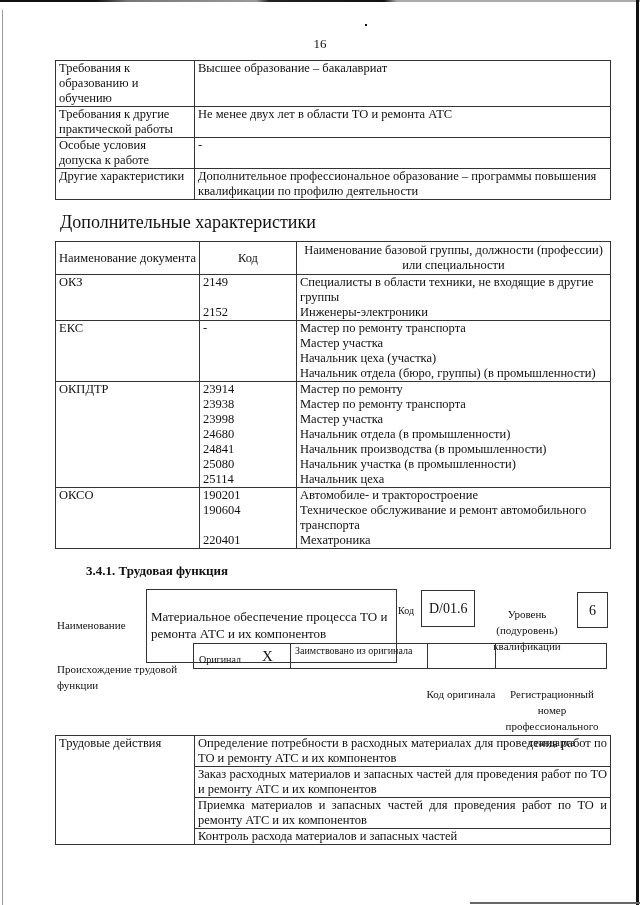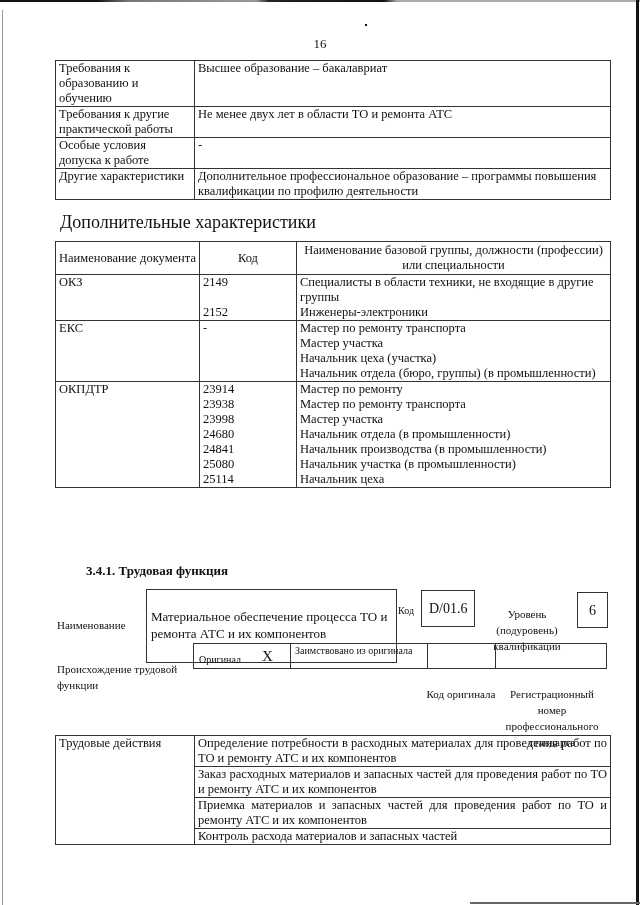--- a/index.html
+++ b/index.html
@@ -136,20 +136,33 @@
         <td>
           <span class="line">Мастер по ремонту</span>
           <span class="line">Мастер по ремонту транспорта</span>
           <span class="line">Мастер участка</span>
           <span class="line">Начальник отдела (в промышленности)</span>
           <span class="line">Начальник производства (в промышленности)</span>
           <span class="line">Начальник участка (в промышленности)</span>
           <span class="line">Начальник цеха</span>
         </td>
       </tr>
+      <tr>
+        <td class="c1">ОКСО</td>
+        <td class="c2">
+          <span class="line" style="height: 15px;">190201</span>
+          <span class="line" style="height: 30px;">190604</span>
+          <span class="line" style="height: 15px;">220401</span>
+        </td>
+        <td>
+          <span class="line">Автомобиле- и тракторостроение</span>
+          <span class="line">Техническое обслуживание и ремонт автомобильного транспорта</span>
+          <span class="line">Мехатроника</span>
+        </td>
+      </tr>
     </tbody>
 </table>
 
 <div class="abs section">3.4.1. Трудовая функция</div>
 
 <div class="abs small lbl-name">Наименование</div>
 <div class="abs box name-box">Материальное обеспечение процесса ТО и ремонта АТС и их компонентов</div>
 <div class="abs code-lbl">Код</div>
 <div class="abs box code-box">D/01.6</div>
 <div class="abs small lvl-lbl">Уровень (подуровень) квалификации</div>

